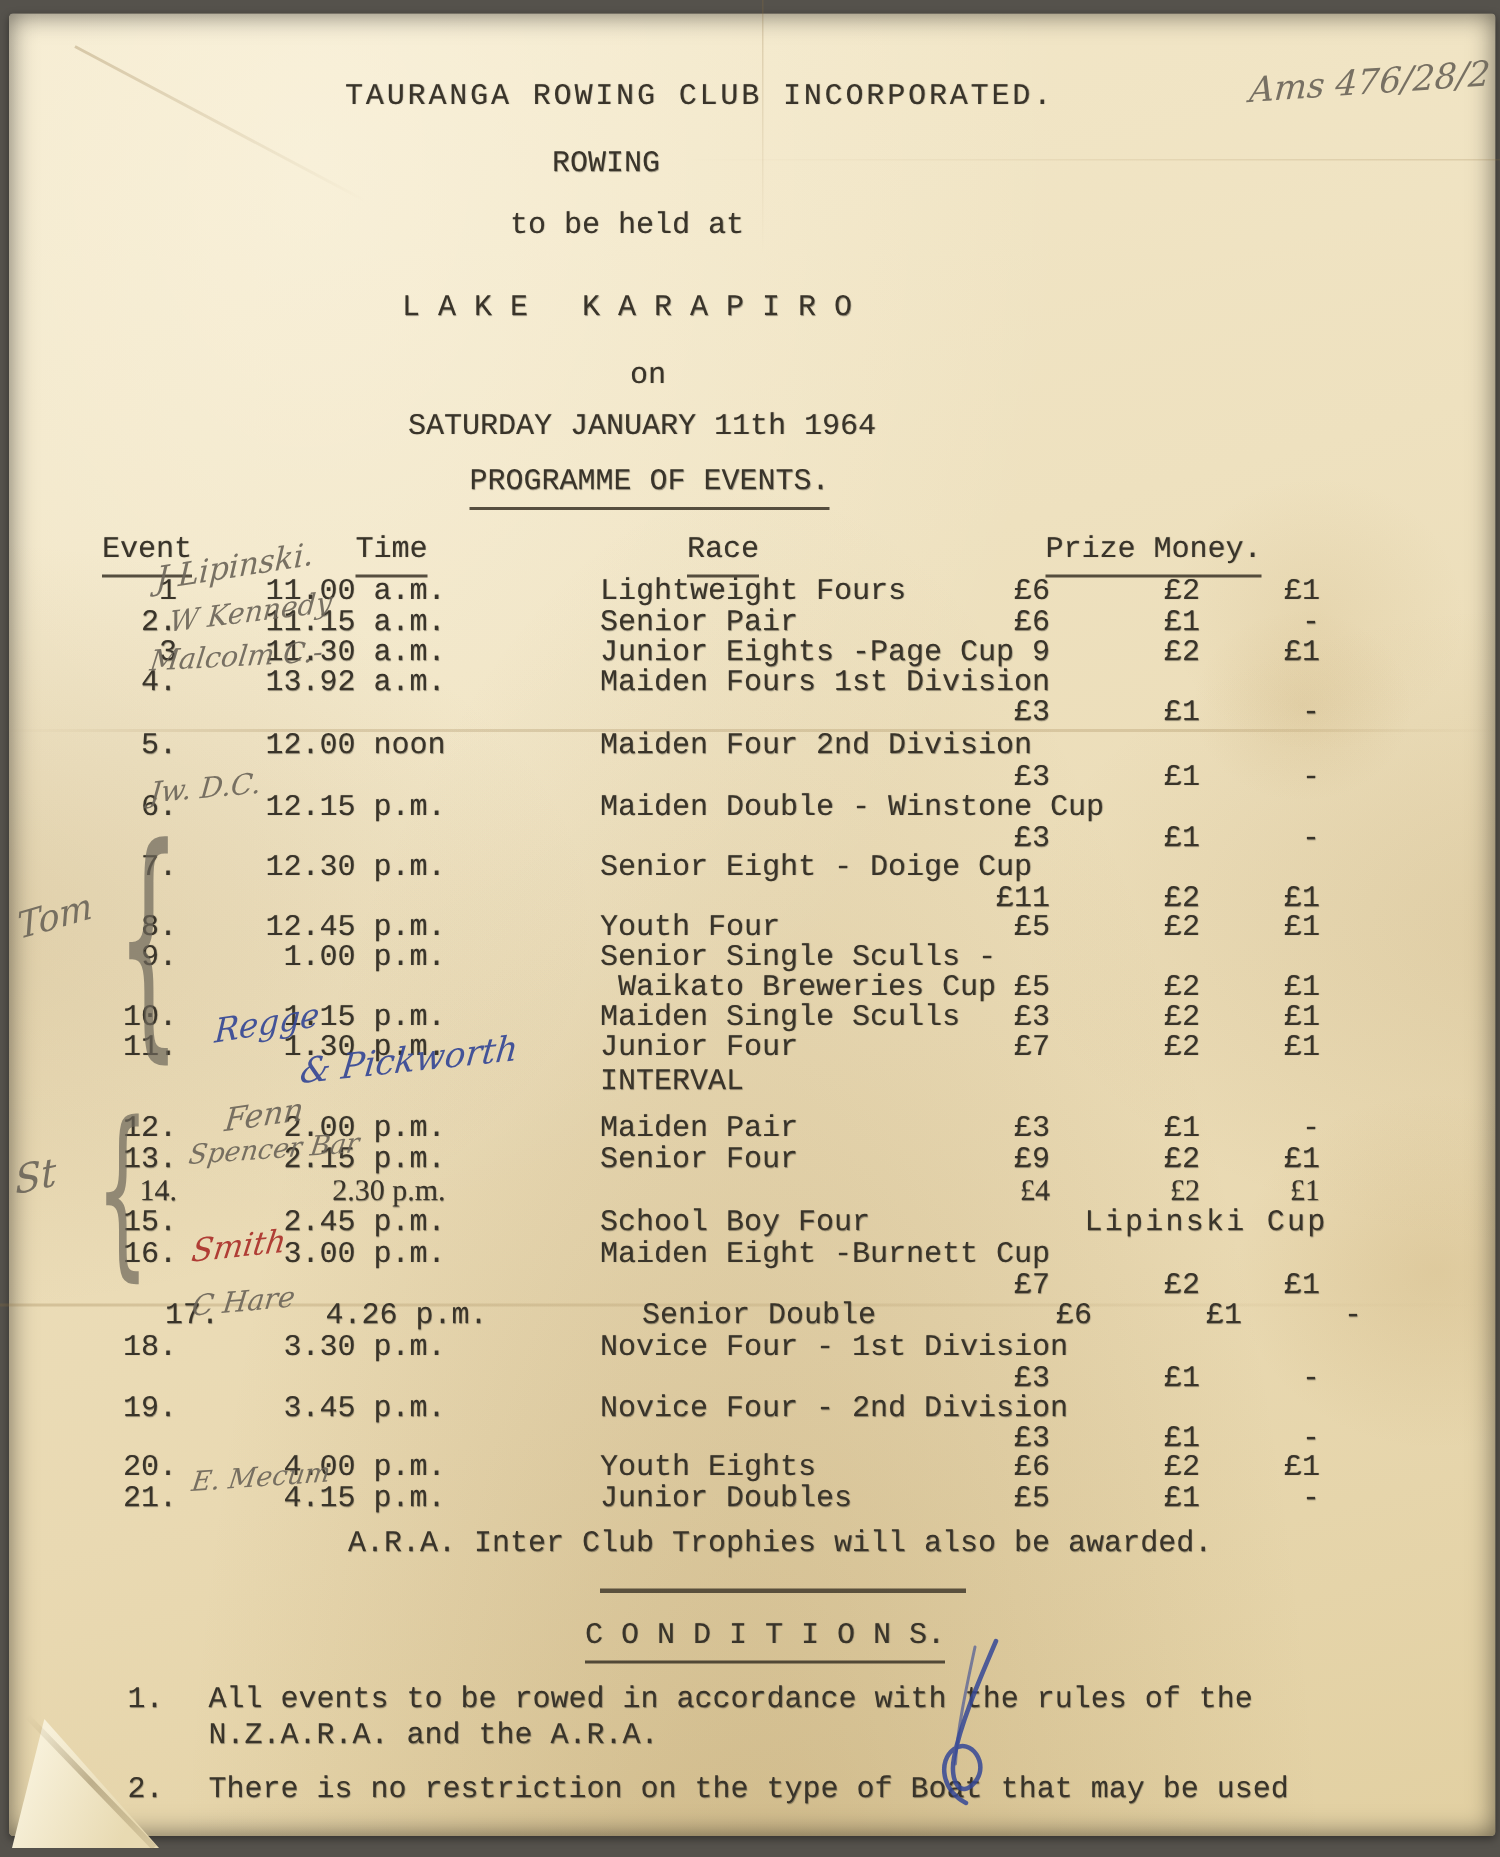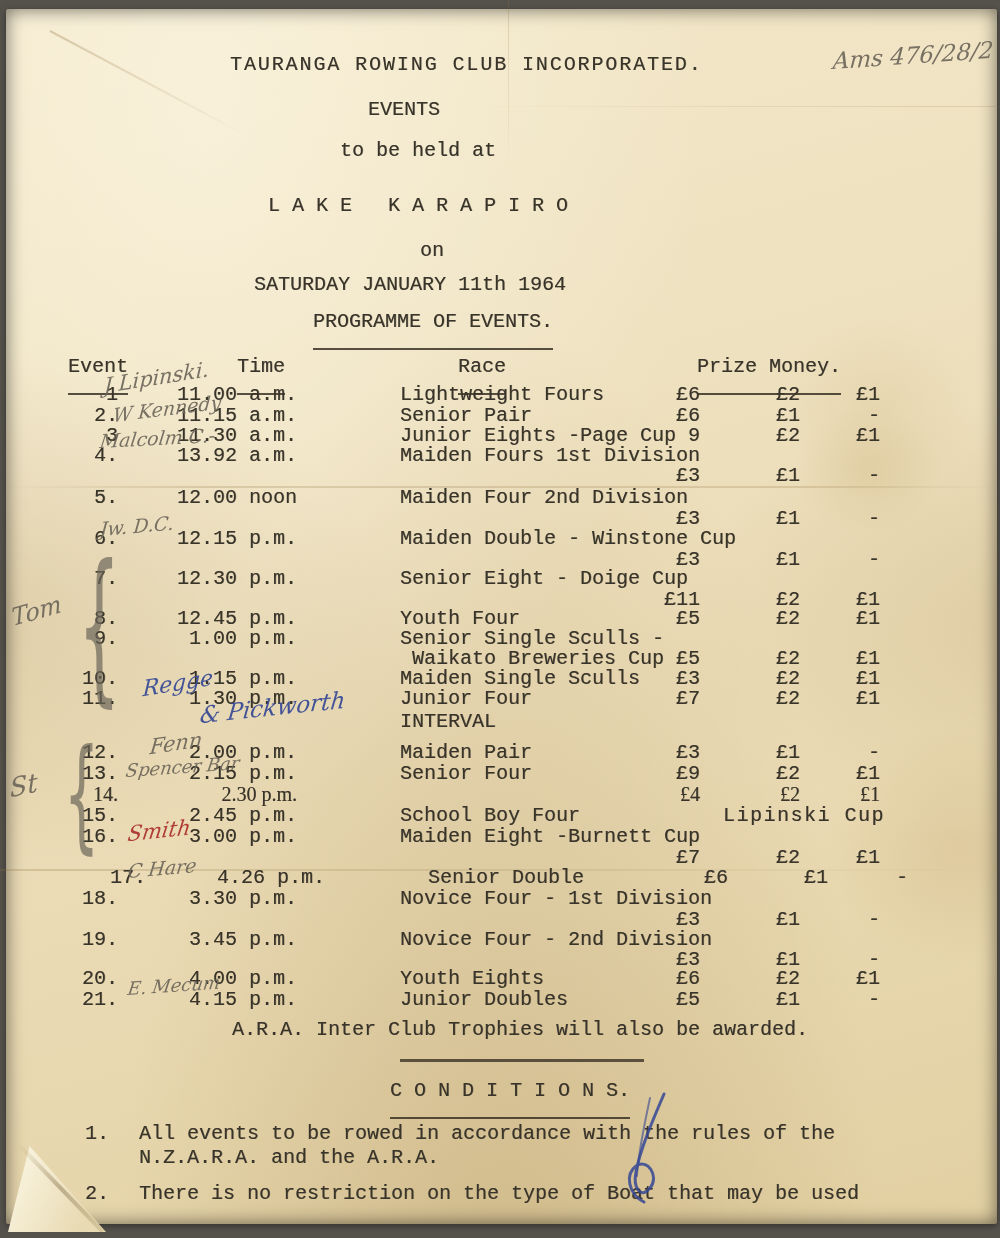--- a/index.html
+++ b/index.html
@@ -13,21 +13,21 @@
       radial-gradient(ellipse at 50% 115%, rgba(140,105,45,.25), transparent 55%),
       radial-gradient(ellipse at -5% 50%, rgba(150,115,55,.18), transparent 30%),
       radial-gradient(ellipse at 105% 50%, rgba(150,115,55,.15), transparent 25%),
       radial-gradient(ellipse at 20% 8%, rgba(255,250,235,.5), transparent 45%),
       linear-gradient(165deg,#f3e8ca 0%,#eee1bf 35%,#e9d9b2 70%,#e2d0a2 100%);
     box-shadow:0 0 18px rgba(0,0,0,.55) inset, 0 2px 6px rgba(0,0,0,.4);}
   .crease{position:absolute;pointer-events:none;}
   .t{position:absolute;white-space:pre;color:#39342a;font-size:20px;line-height:23px;
      text-shadow:.4px .4px .6px rgba(56,51,42,.5);}
   .title-sp{letter-spacing:1.9px;}
-  .uline{border-bottom:2.5px solid rgba(58,50,38,.85);padding-bottom:15px;}
+  .uline{border-bottom:2.5px solid rgba(58,50,38,.85);padding-bottom:5px;}
   .ln{position:absolute;left:0;width:100%;height:21px;}
   .ln span{position:absolute;white-space:pre;color:#39342a;font-size:20px;
      text-shadow:.4px .4px .6px rgba(56,51,42,.5);}
   .c-num{left:68px;width:50px;text-align:right;}
   .c-time{left:177px;width:120px;text-align:right;}
   .c-race{left:400px;}
   .c-p1{left:600px;width:100px;text-align:right;}
   .c-p2{left:720px;width:80px;text-align:right;}
   .c-p3{left:800px;width:80px;text-align:right;}
   .c-cup{left:723px;letter-spacing:1.5px;}
@@ -54,25 +54,25 @@
 
   <div class="crease" style="left:0;top:486px;width:100%;height:2px;background:linear-gradient(to right,transparent,rgba(140,110,60,.22) 20%,rgba(140,110,60,.22) 80%,transparent);"></div>
   <div class="crease" style="left:0;top:869px;width:100%;height:2px;background:linear-gradient(to right,rgba(140,110,60,.25),rgba(140,110,60,.12) 60%,transparent);"></div>
   <div class="crease" style="left:450px;top:106px;width:550px;height:1px;background:linear-gradient(to right,transparent,rgba(140,110,60,.2));"></div>
   <div class="crease" style="left:508px;top:0;width:1px;height:170px;background:linear-gradient(to bottom,rgba(140,110,60,.25),transparent);"></div>
   <div class="crease" style="left:50px;top:30px;width:220px;height:2px;background:linear-gradient(to right,rgba(140,110,60,.3),transparent);transform:rotate(28deg);transform-origin:left center;"></div>
   <div class="fold-flap"></div>
   <div class="fold-shadow"></div>
 
   <div class="t title-sp" style="left:230px;top:53px;">TAURANGA ROWING CLUB INCORPORATED.</div>
-  <div class="t" style="left:368px;top:98px;">EVENTS</div>
+  <div class="t" style="left:368px;top:98px;">ROWING</div>
   <div class="t" style="left:340px;top:139px;">to be held at</div>
   <div class="t" style="left:268px;top:194px;">L A K E   K A R A P I R O</div>
   <div class="t" style="left:420px;top:239px;">on</div>
-  <div class="t" style="left:254px;top:273px;text-align:right;">SATURDAY JANUARY 11th 1964</div>
+  <div class="t" style="left:272px;top:273px;text-align:right;">SATURDAY JANUARY 11th 1964</div>
   <div class="t uline" style="left:313px;top:310px;">PROGRAMME OF EVENTS.</div>
 
   <div class="ln" style="top:355px;">
     <span class="uline" style="left:68px;">Event</span>
     <span class="uline" style="left:237px;">Time</span>
     <span class="uline" style="left:458px;">Race</span>
     <span class="uline" style="left:697px;">Prize Money.</span>
   </div>
 
   <div class="ln" style="top:383px;">

